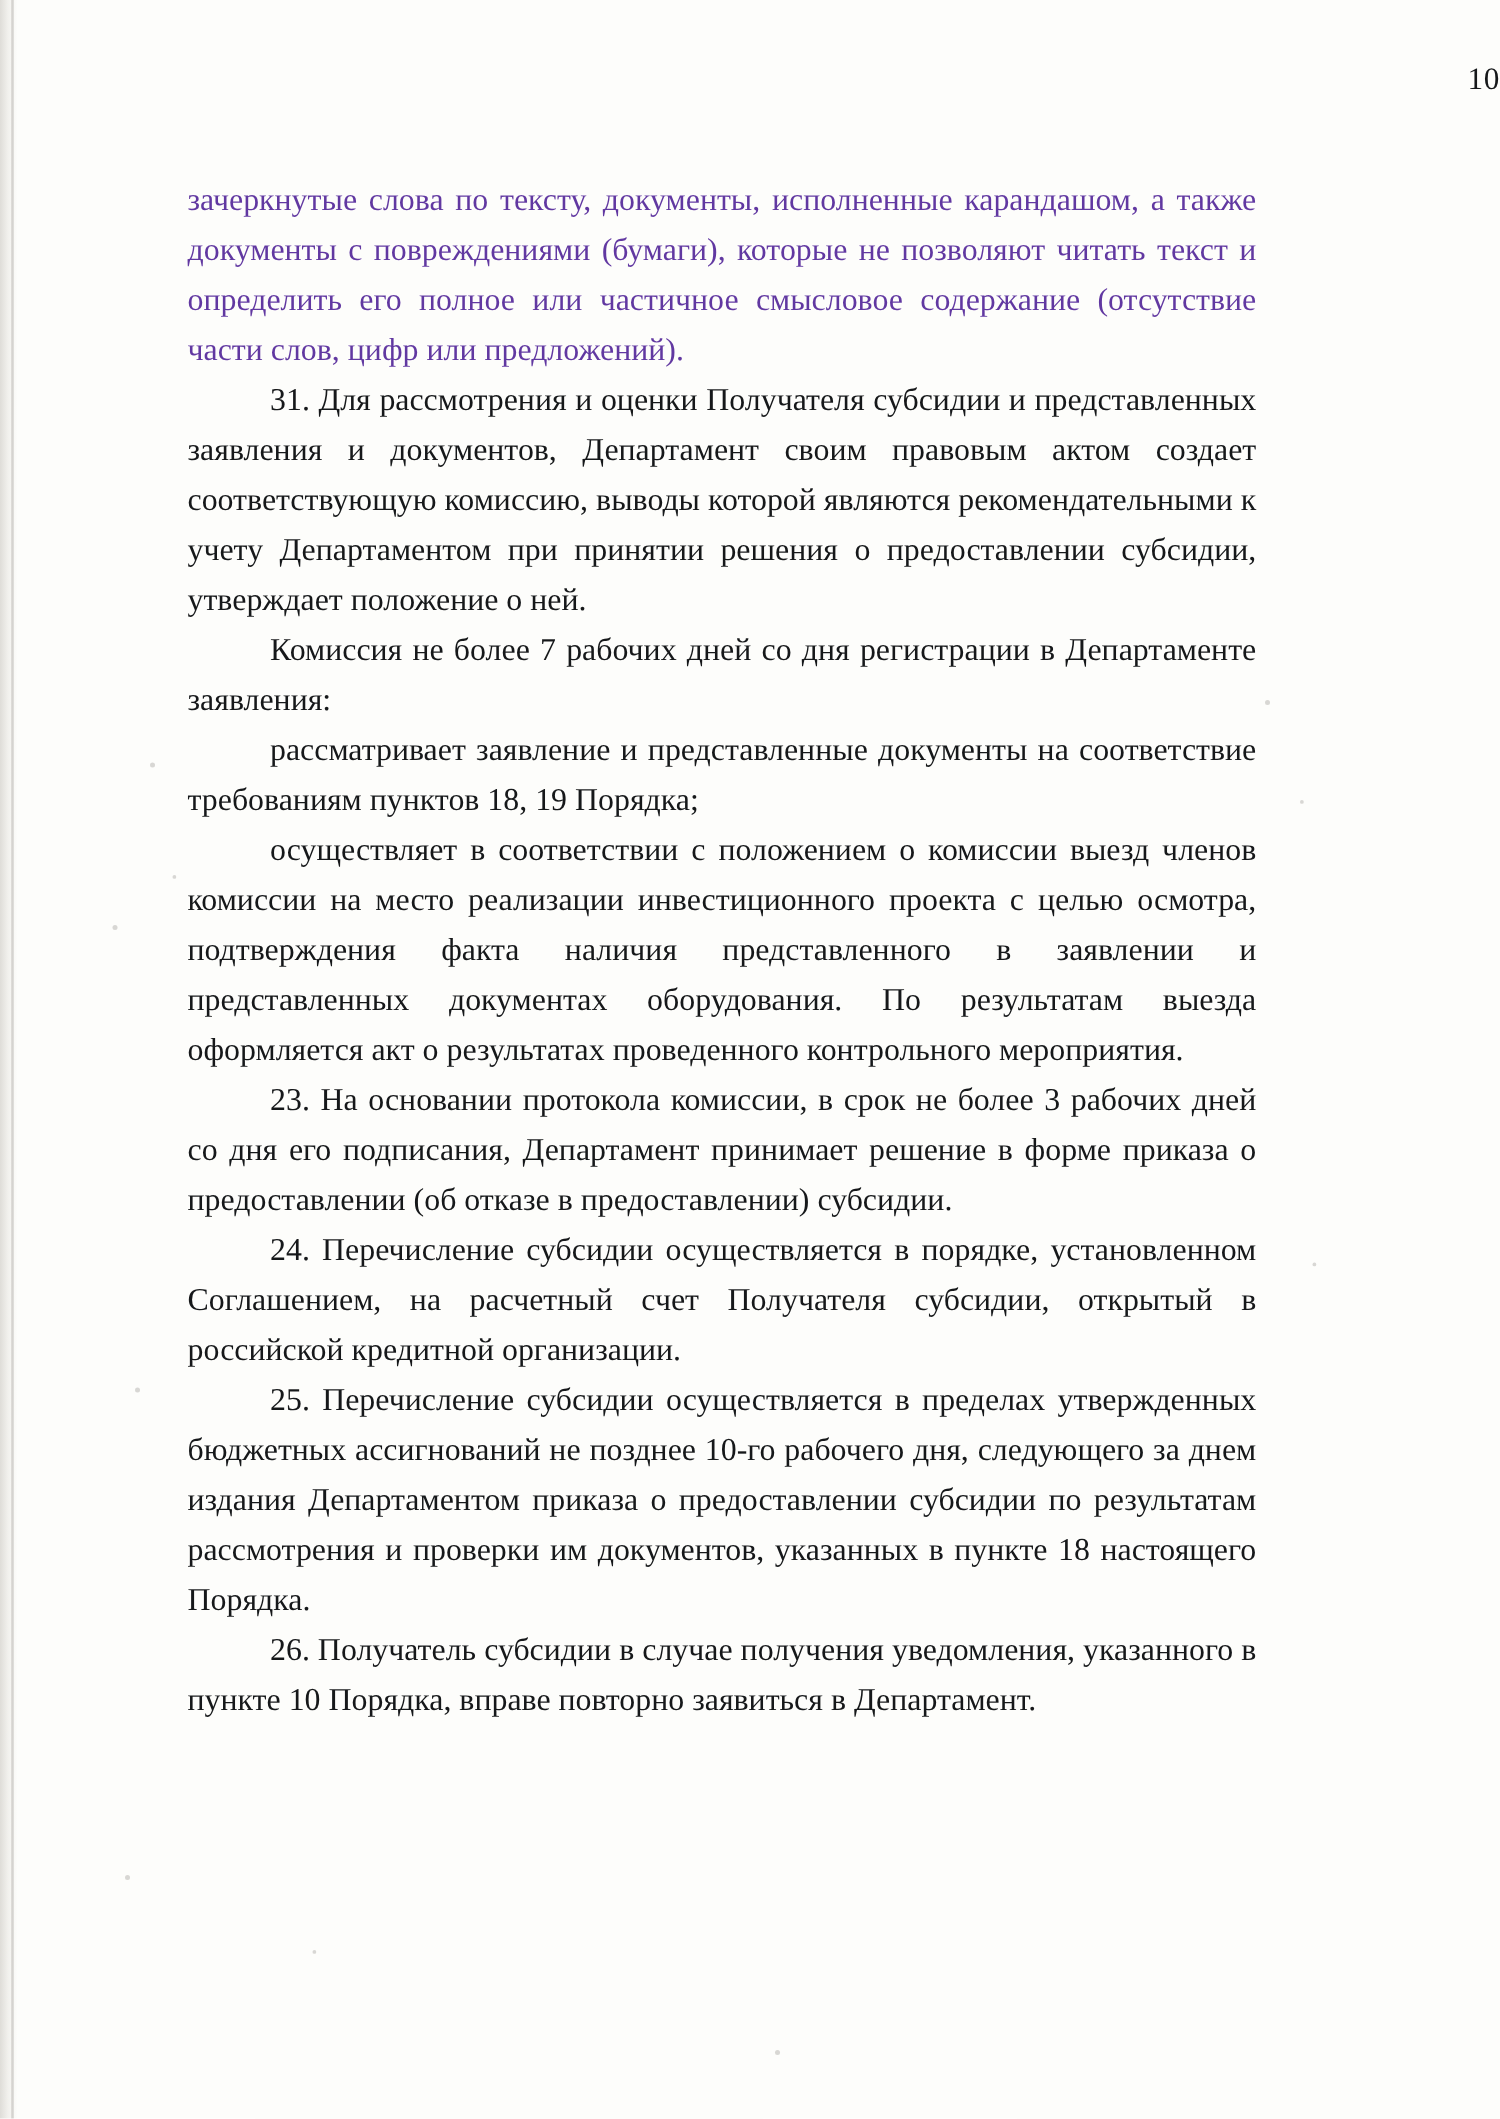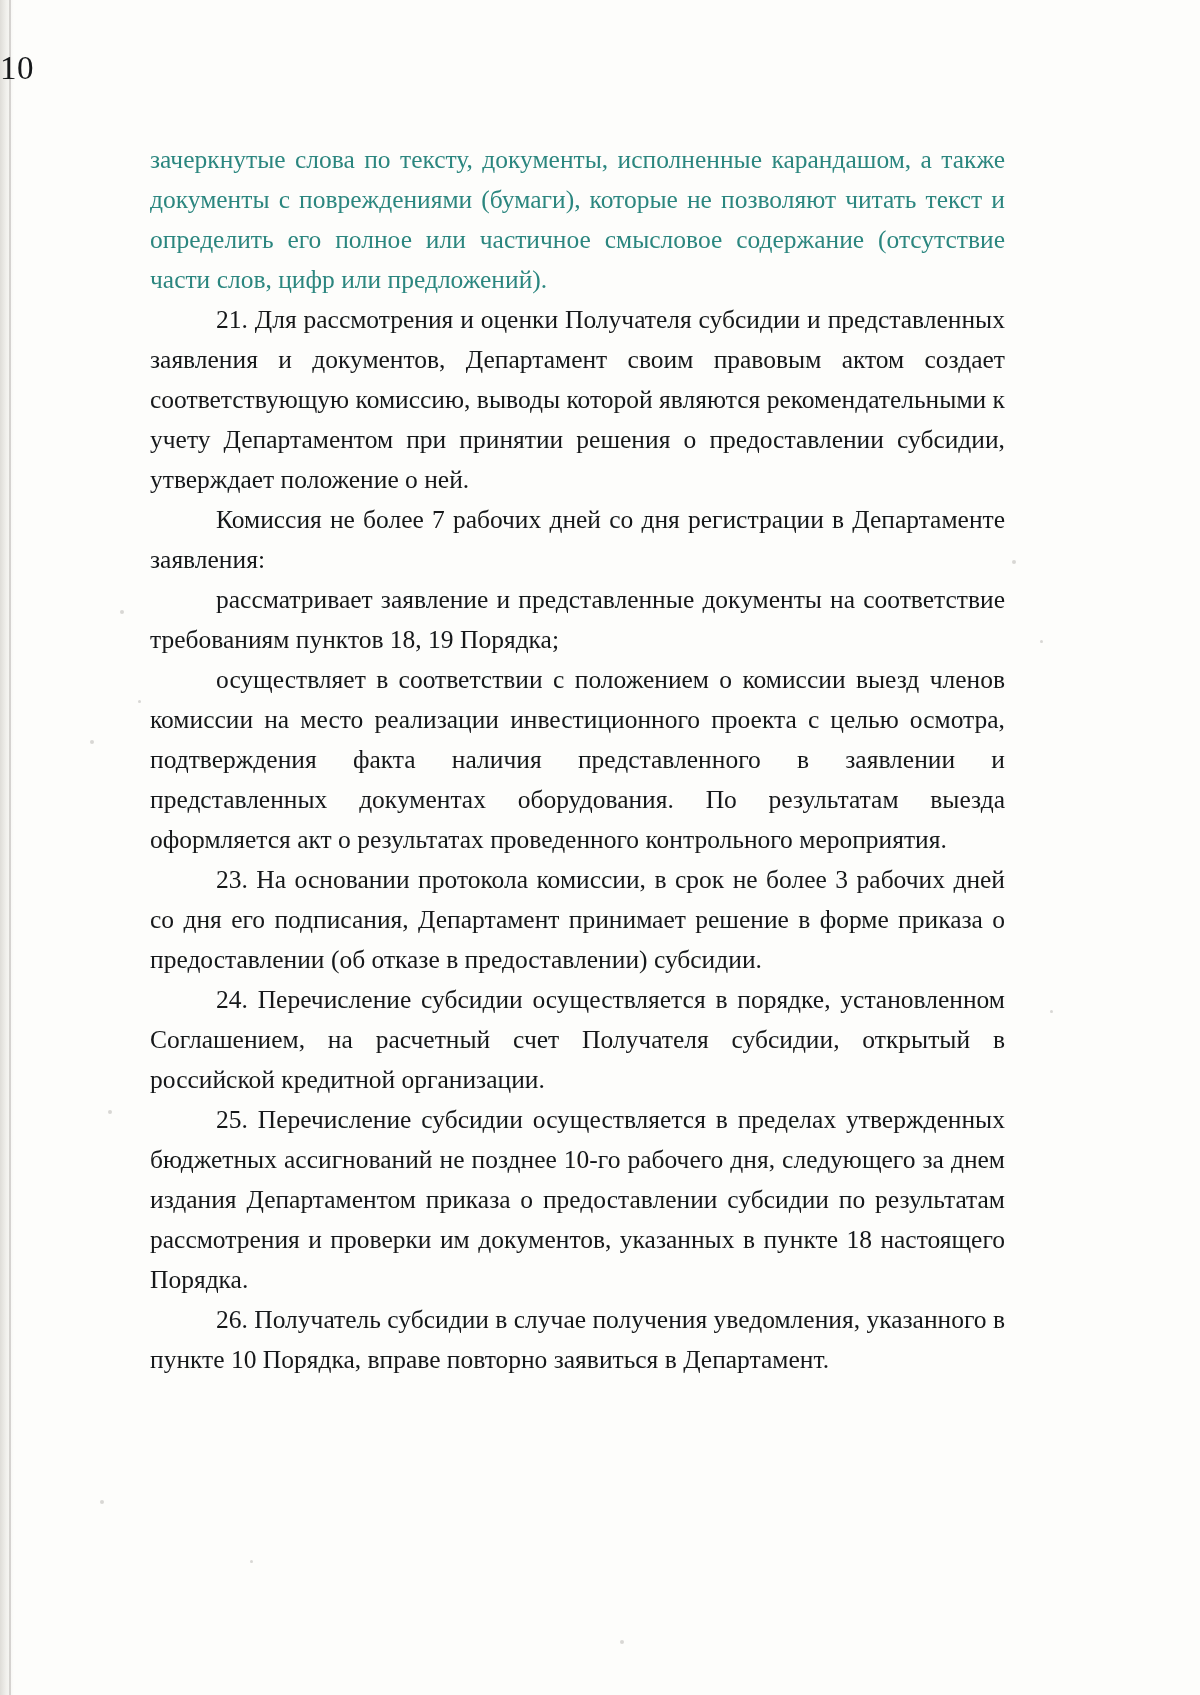--- a/index.html
+++ b/index.html
@@ -33,22 +33,22 @@
     width: 2px;
     height: 100%;
     background: #b9b7b2;
     opacity: 0.55;
   }
   .page-number {
     position: absolute;
     top: 50px;
     left: 0;
     width: 100%;
-    text-align: left;
-    font-size: 33px;
+    text-align: right;
+    font-size: 25px;
     letter-spacing: 0.5px;
   }
   .body-text {
     position: absolute;
     left: 150px;
     top: 140px;
     width: 855px;
     font-size: 25.5px;
     line-height: 40px;
     text-align: justify;
@@ -57,21 +57,21 @@
   .body-text p {
     margin: 0;
   }
   .p-indent {
     text-indent: 66px;
   }
   .p-noindent {
     text-indent: 0;
   }
   .faded {
-    color: #0f766e;
+    color: #4c1d95;
     opacity: 0.88;
   }
   
   .speck {
     position: absolute;
     background: #b4b2ad;
     border-radius: 50%;
     opacity: 0.5;
   }
 </style>
@@ -80,21 +80,21 @@
 
 <div class="page">
 
   <div class="scan-edge-left"></div>
   <div class="scan-edge-line"></div>
 
   <div class="page-number">10</div>
 
   <div class="body-text">
     <p class="p-noindent faded">зачеркнутые слова по тексту, документы, исполненные карандашом, а также документы с повреждениями (бумаги), которые не позволяют читать текст и определить его полное или частичное смысловое содержание (отсутствие части слов, цифр или предложений).</p>
-    <p class="p-indent">21. Для рассмотрения и оценки Получателя субсидии и представленных заявления и документов, Департамент своим правовым актом создает соответствующую комиссию, выводы которой являются рекомендательными к учету Департаментом при принятии решения о предоставлении субсидии, утверждает положение о ней.</p>
+    <p class="p-indent">31. Для рассмотрения и оценки Получателя субсидии и представленных заявления и документов, Департамент своим правовым актом создает соответствующую комиссию, выводы которой являются рекомендательными к учету Департаментом при принятии решения о предоставлении субсидии, утверждает положение о ней.</p>
     <p class="p-indent">Комиссия не более 7 рабочих дней со дня регистрации в Департаменте заявления:</p>
     <p class="p-indent">рассматривает заявление и представленные документы на соответствие требованиям пунктов 18, 19 Порядка;</p>
     <p class="p-indent">осуществляет в соответствии с положением о комиссии выезд членов комиссии на место реализации инвестиционного проекта с целью осмотра, подтверждения факта наличия представленного в заявлении и представленных документах оборудования. По результатам выезда оформляется акт о результатах проведенного контрольного мероприятия.</p>
     <p class="p-indent">23. На основании протокола комиссии, в срок не более 3 рабочих дней со дня его подписания, Департамент принимает решение в форме приказа о предоставлении (об отказе в предоставлении) субсидии.</p>
     <p class="p-indent">24. Перечисление субсидии осуществляется в порядке, установленном Соглашением, на расчетный счет Получателя субсидии, открытый в российской кредитной организации.</p>
     <p class="p-indent">25. Перечисление субсидии осуществляется в пределах утвержденных бюджетных ассигнований не позднее 10-го рабочего дня, следующего за днем издания Департаментом приказа о предоставлении субсидии по результатам рассмотрения и проверки им документов, указанных в пункте 18 настоящего Порядка.</p>
     <p class="p-indent">26. Получатель субсидии в случае получения уведомления, указанного в пункте 10 Порядка, вправе повторно заявиться в Департамент.</p>
 
   </div>
 

